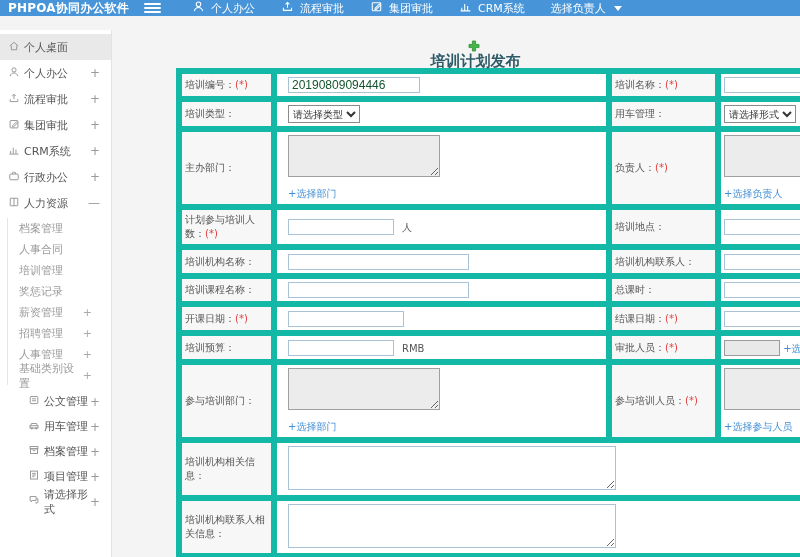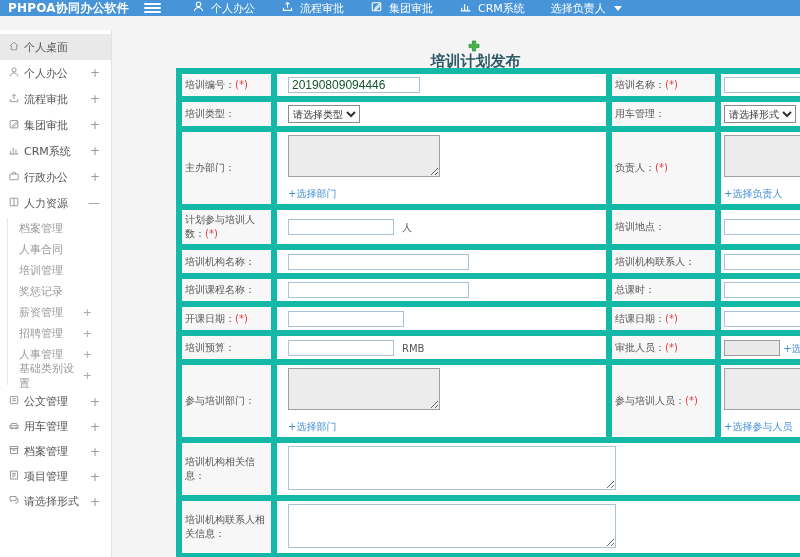--- a/index.html
+++ b/index.html
@@ -19,21 +19,21 @@
   
   .sidebar { position:absolute; top:30px; left:0; width:112px; height:527px; background:#fff; border-right:1px solid #e3e3e3; padding-top:4px; }
   .side-item { height:26px; display:flex; align-items:center; padding:0 11px 0 8px; font-size:11px; color:#555; cursor:pointer; }
   .side-item svg { width:12px; height:12px; stroke:#8f8f8f; fill:none; stroke-width:1.2; margin-right:4px; flex:none; }
   .side-item .expand { margin-left:auto; color:#9a9a9a; font-size:12px; line-height:1; }
   .side-item.active { background:#e9e9e9; }
   .submenu { position:relative; padding:2px 0 3px 0; }
   .submenu:before { content:""; position:absolute; left:7px; top:2px; bottom:4px; width:1px; background:#e6e6e6; }
   .sub-item { height:21px; display:flex; align-items:center; padding:0 19px; font-size:11px; color:#9a9a9a; cursor:pointer; }
   .sub-item .expand { margin-left:auto; color:#aaa; font-size:11px; }
-  .grp2 .side-item { height:25px; }
+  .grp2 .side-item { height:25px;margin-left:20px; }
 
   
   .main { position:absolute; top:30px; left:112px; width:688px; height:527px; overflow:hidden; background:#f4f4f4; }
   .page-title { margin:10px 16px 0 55px; height:22px; display:flex; align-items:center; font-size:15px; font-weight:bold; color:#2e5a68;flex-direction:column; }
   .page-title svg { width:12px; height:12px; margin-right:3px; flex:none; }
 
   table.form { margin:6px 0 0 64px; border-collapse:collapse; table-layout:fixed; width:884px; background:#fff; }
   td { border:6px solid #14b8a6; font-size:10px; color:#555; vertical-align:middle; }
   td.lbl { background:#f7f7f7; padding:3px 2px 3px 3px; }
   td.fld { background:#fff; padding:3px 4px 3px 11px; }

